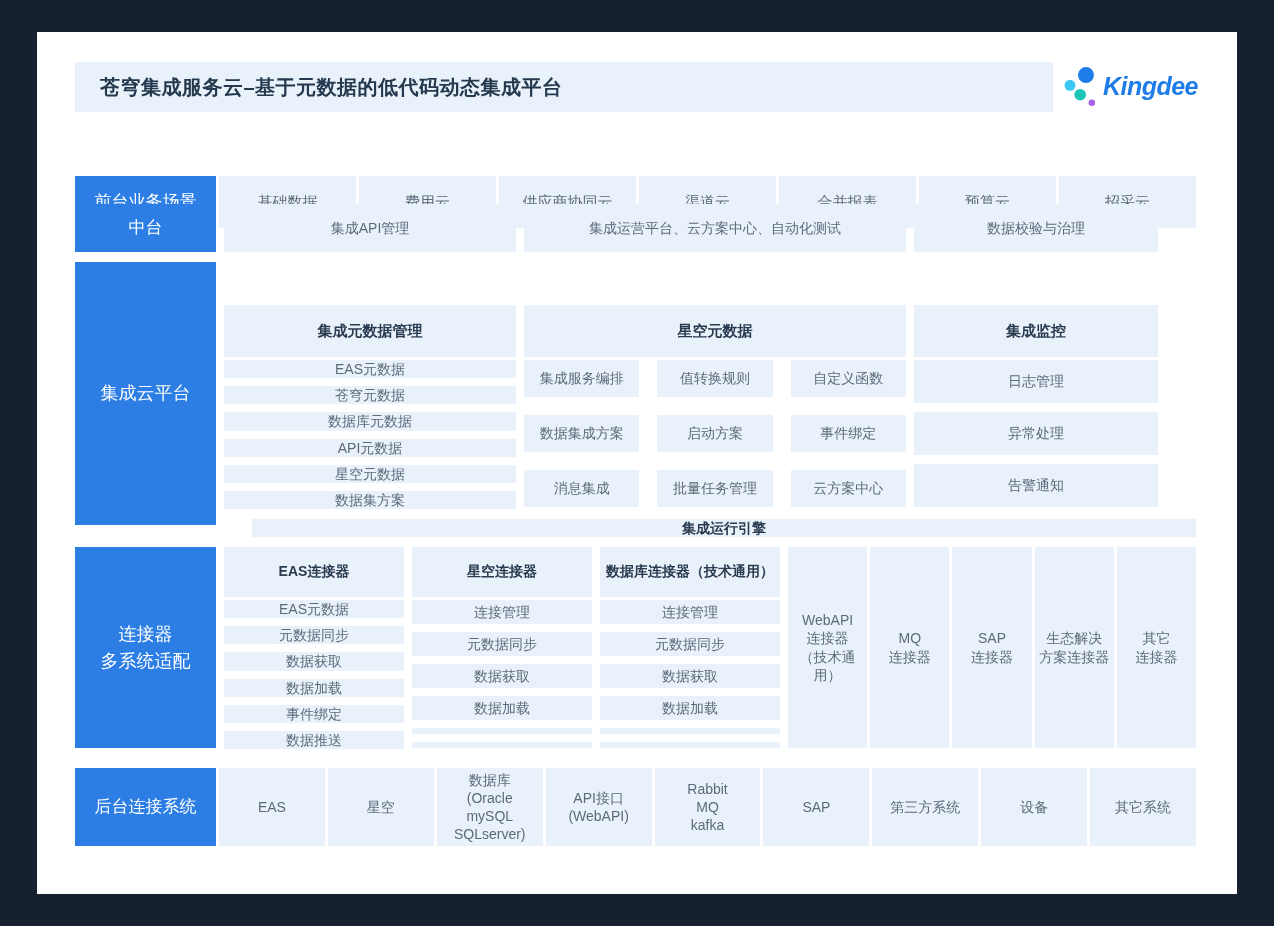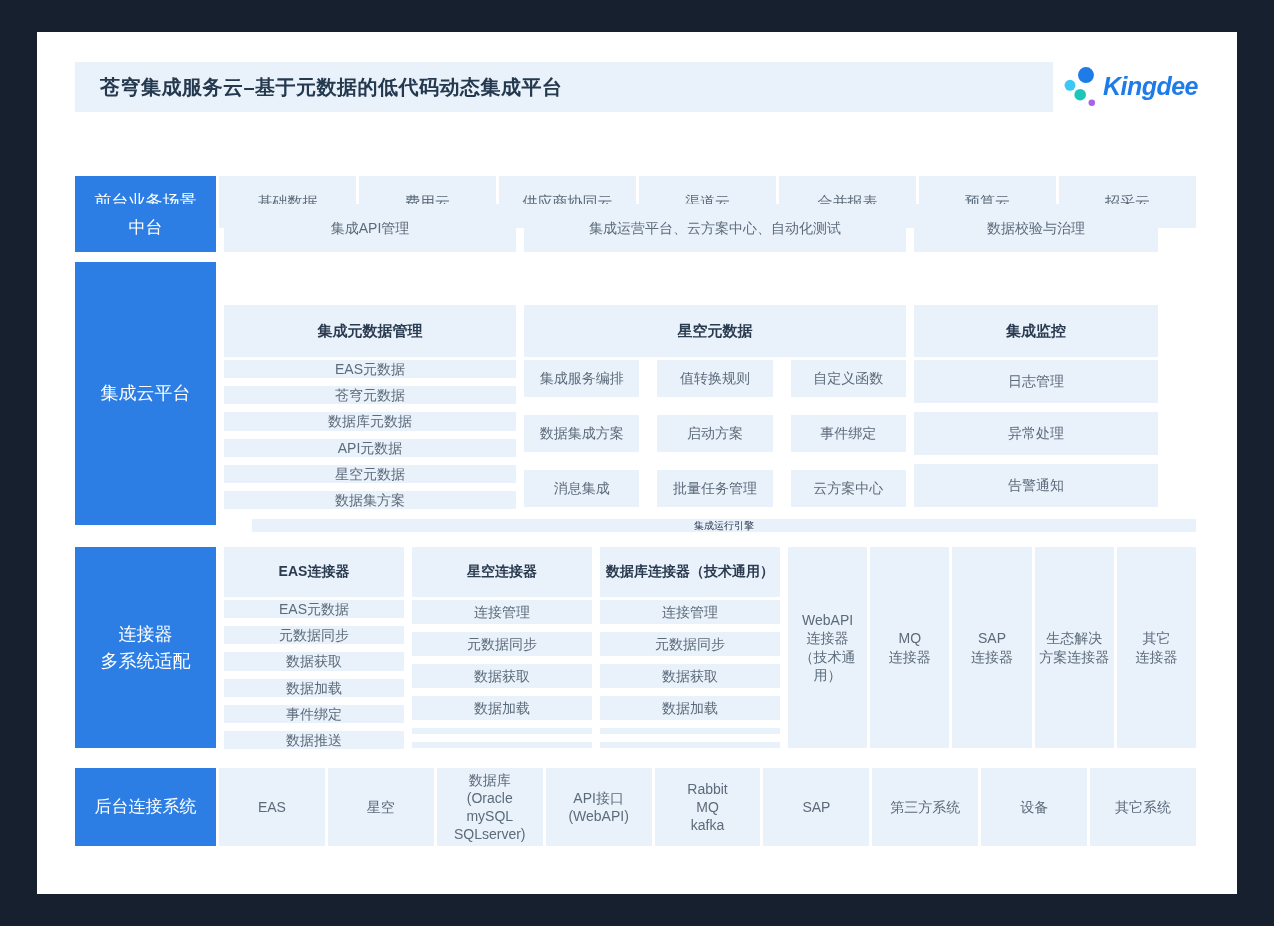--- a/index.html
+++ b/index.html
@@ -35,21 +35,21 @@
     display: flex; align-items: center; justify-content: center; text-align: center;
     font-size: 17px; white-space: pre-line; line-height: 1.5;
   }
   .blabel.big { font-size: 18px; }
 
   .cell {
     background: #E9F1FB; color: #5C6B7A;
     display: flex; align-items: center; justify-content: center; text-align: center;
     font-size: 14px; white-space: pre-line; line-height: 1.3;
   }
-  .cell.bold { color: #2A3B50; font-weight: normal; font-size: 10px; margin-left: 28px; }
+  .cell.bold { color: #2A3B50; font-weight: bold; font-size: 14px; margin-left: 28px; }
   .flex1 { flex: 1; }
 
   .row1 { top: 98px; height: 52px; gap: 3px; margin-top: 46px; }
   .row1 .cell { font-size: 15px; }
   .row2 { top: 172px; height: 48px; gap: 8px; }
   .wg1 { width: 292px; flex: none; }
   .wg2 { width: 382px; flex: none; }
   .wg3 { width: 244px; flex: none; }
 
   .s3 { top: 230px; height: 263px; gap: 8px; }

